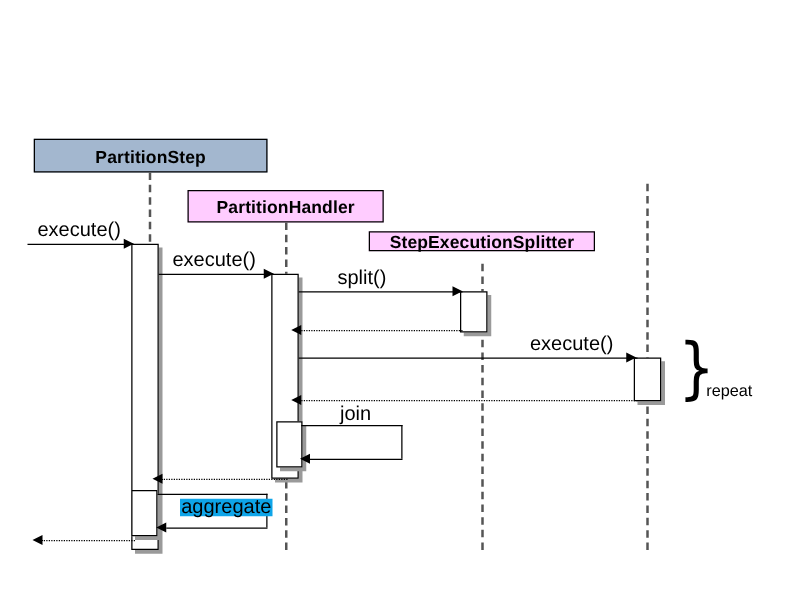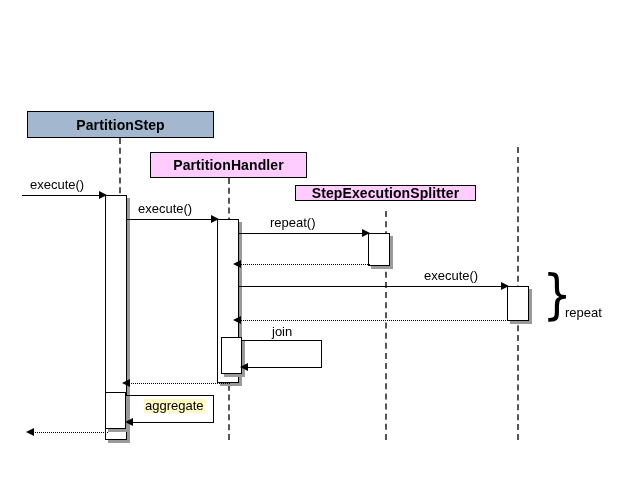--- a/index.html
+++ b/index.html
@@ -69,27 +69,27 @@
     position:absolute;
     width:0;height:0;
     border-top:4px solid transparent;
     border-bottom:4px solid transparent;
     border-right:8px solid #000;
   }
 
   
   .msg-label{
     position:absolute;
-    font-size:13px;
+    font-size:16px;
     color:#000;
     white-space:nowrap;
     line-height:14px;
   }
   .msg-label.boxed{
-    background:#fef9c3;
+    background:#0ea5e9;
     padding:0 1px;
   }
 
   
   .brace{
     position:absolute;
     font-size:54px;
     line-height:54px;
     color:#000;
     font-family:"DejaVu Sans", sans-serif;
@@ -136,21 +136,21 @@
   <div class="msg-line" style="left:22px;top:195px;width:85px;"></div>
   <div class="arrow-r" style="left:99px;top:191px;"></div>
   <div class="msg-label" style="left:30px;top:178px;">execute()</div>
 
   <div class="msg-line" style="left:127px;top:219px;width:92px;"></div>
   <div class="arrow-r" style="left:211px;top:215px;"></div>
   <div class="msg-label" style="left:138px;top:202px;">execute()</div>
 
   <div class="msg-line" style="left:239px;top:233px;width:131px;"></div>
   <div class="arrow-r" style="left:362px;top:229px;"></div>
-  <div class="msg-label" style="left:270px;top:216px;">repeat()</div>
+  <div class="msg-label" style="left:270px;top:216px;">split()</div>
 
   <div class="msg-line dotted" style="left:239px;top:264px;width:131px;"></div>
   <div class="arrow-l" style="left:233px;top:260px;"></div>
 
   <div class="msg-line" style="left:239px;top:286px;width:271px;"></div>
   <div class="arrow-r" style="left:501px;top:282px;"></div>
   <div class="msg-label" style="left:424px;top:269px;">execute()</div>
 
   <div class="msg-line dotted" style="left:239px;top:320px;width:271px;"></div>
   <div class="arrow-l" style="left:233px;top:316px;"></div>

